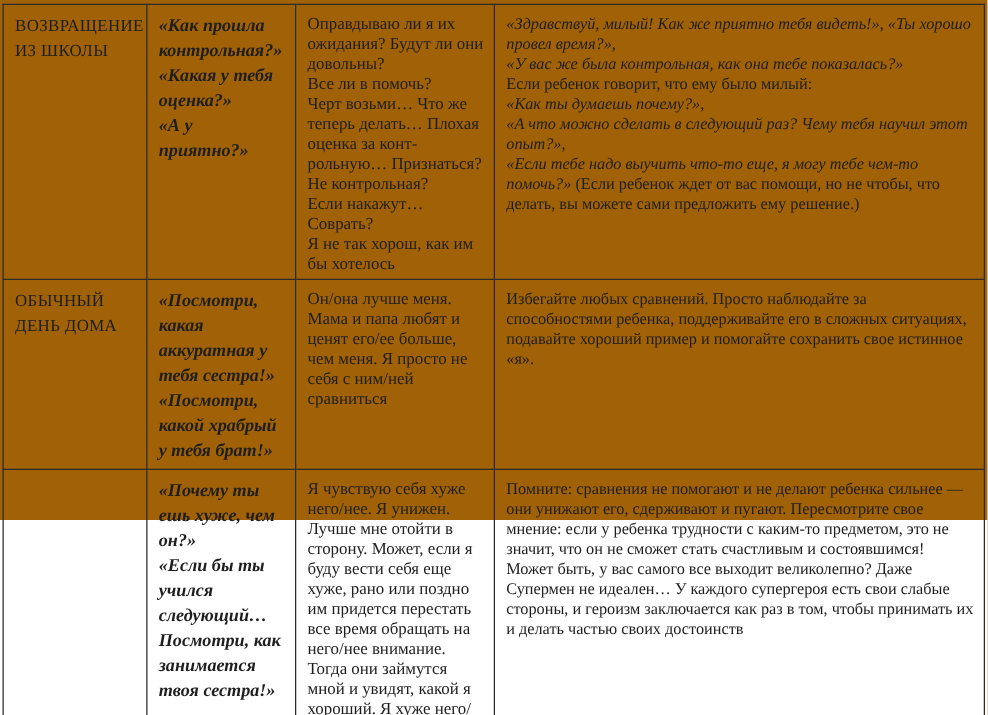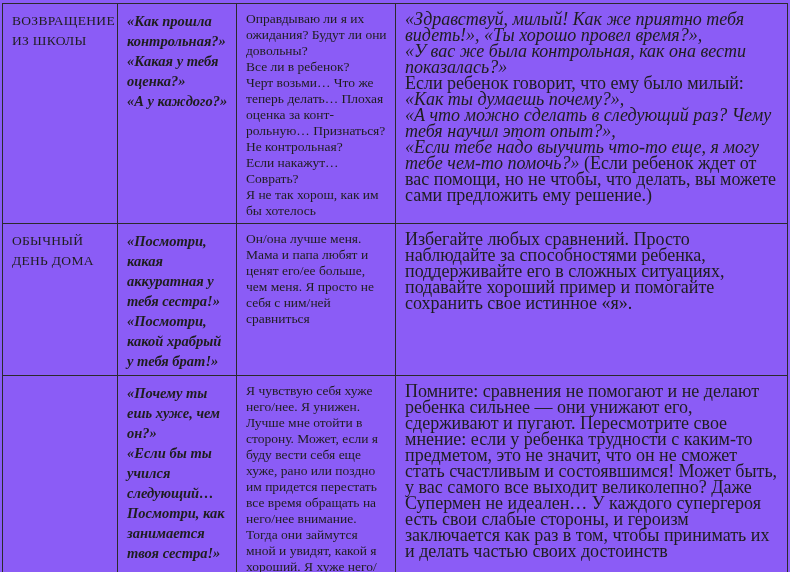--- a/index.html
+++ b/index.html
@@ -8,22 +8,22 @@
     background: #ffffff;
     width: 790px;
     height: 572px;
     overflow: hidden;
     font-family: "Liberation Serif", "DejaVu Serif", serif;
     color: #1e1e1e;
   }
   .page {
     position: relative;
     width: 790px;
-    height: 572px;
-    background: #8b5cf6;
+    height: 416px;
+    background: #a16207;
   }
   table.grid {
     position: absolute;
     left: 2px;
     top: 3px;
     width: 786px;
     border-collapse: collapse;
     table-layout: fixed;
   }
   table.grid td {
@@ -45,21 +45,21 @@
     font-size: 14.5px;
     line-height: 20px;
     font-weight: bold;
     font-style: italic;
   }
   td.c-thought {
     font-size: 13.5px;
     line-height: 16px;
   }
   td.c-advice {
-    font-size: 18px;
+    font-size: 13px;
     line-height: 16px;
   }
   .quote-block, .thought-line, .advice-par { margin: 0; }
   .it { font-style: italic; }
 </style>
 </head>
 <body>
 
 <div class="page">
   <table class="grid">
@@ -68,34 +68,34 @@
       <col style="width:119px">
       <col style="width:159px">
       <col>
     </colgroup>
     <tbody>
         <tr class="r1">
           <td class="c-sit">ВОЗВРАЩЕНИЕ ИЗ ШКОЛЫ</td>
           <td class="c-quote">
             <div class="quote-block">«Как прошла контрольная?»</div>
             <div class="quote-block">«Какая у тебя оценка?»</div>
-            <div class="quote-block">«А у каждого?»</div>
+            <div class="quote-block">«А у приятно?»</div>
           </td>
           <td class="c-thought">
             <div class="thought-line">Оправдываю ли я их ожидания? Будут ли они довольны?</div>
-            <div class="thought-line">Все ли в ребенок?</div>
+            <div class="thought-line">Все ли в помочь?</div>
             <div class="thought-line">Черт возьми… Что же теперь делать… Плохая оценка за конт­рольную… Признаться?</div>
             <div class="thought-line">Не контрольная?</div>
             <div class="thought-line">Если накажут…</div>
             <div class="thought-line">Соврать?</div>
             <div class="thought-line">Я не так хорош, как им бы хотелось</div>
           </td>
           <td class="c-advice">
             <div class="advice-par"><span class="it">«Здравствуй, милый! Как же приятно тебя видеть!», «Ты хорошо провел время?»,</span></div>
-            <div class="advice-par"><span class="it">«У вас же была контрольная, как она вести показалась?»</span></div>
+            <div class="advice-par"><span class="it">«У вас же была контрольная, как она тебе показалась?»</span></div>
             <div class="advice-par"><span>Если ребенок говорит, что ему было милый:</span></div>
             <div class="advice-par"><span class="it">«Как ты думаешь почему?»,</span></div>
             <div class="advice-par"><span class="it">«А что можно сделать в следующий раз? Чему тебя научил этот опыт?»,</span></div>
             <div class="advice-par"><span class="it">«Если тебе надо выучить что-то еще, я могу тебе чем-то помочь?» </span><span>(Если ребенок ждет от вас помощи, но не чтобы, что делать, вы можете сами предложить ему решение.)</span></div>
           </td>
         </tr>
         <tr class="r2">
           <td class="c-sit">ОБЫЧНЫЙ ДЕНЬ ДОМА</td>
           <td class="c-quote">
             <div class="quote-block">«Посмотри, какая аккуратная у тебя сестра!»</div>

